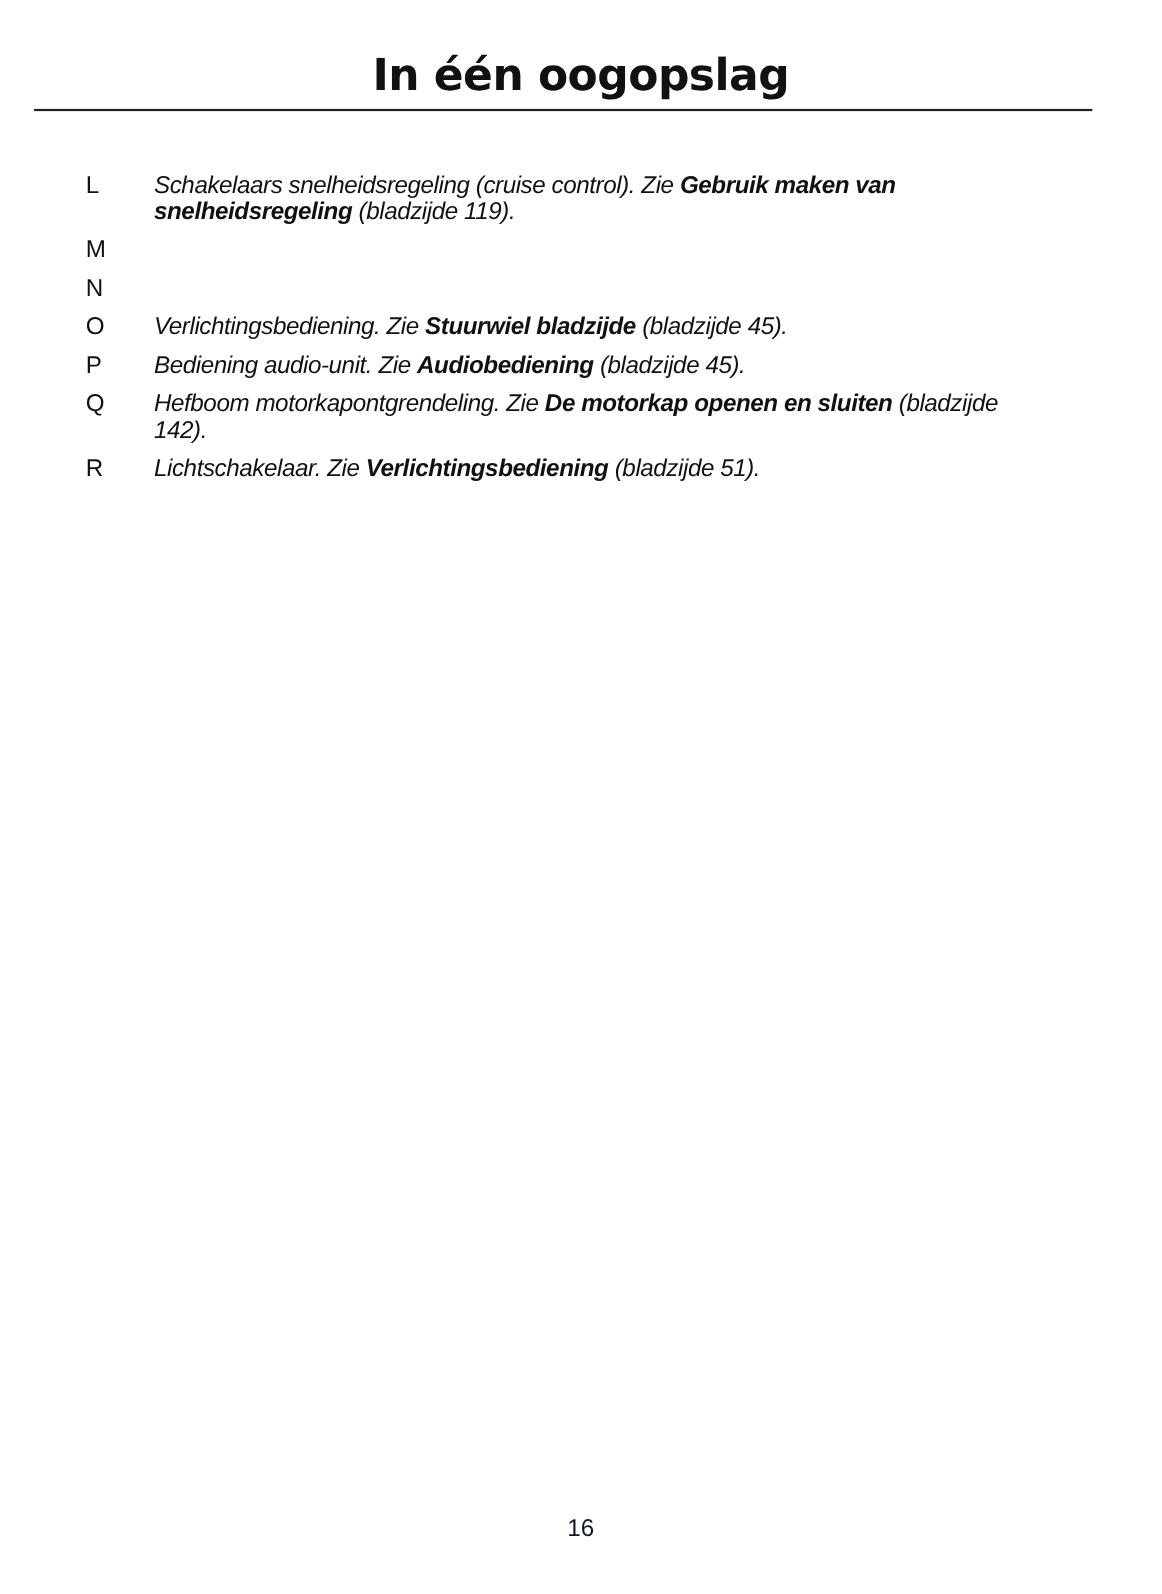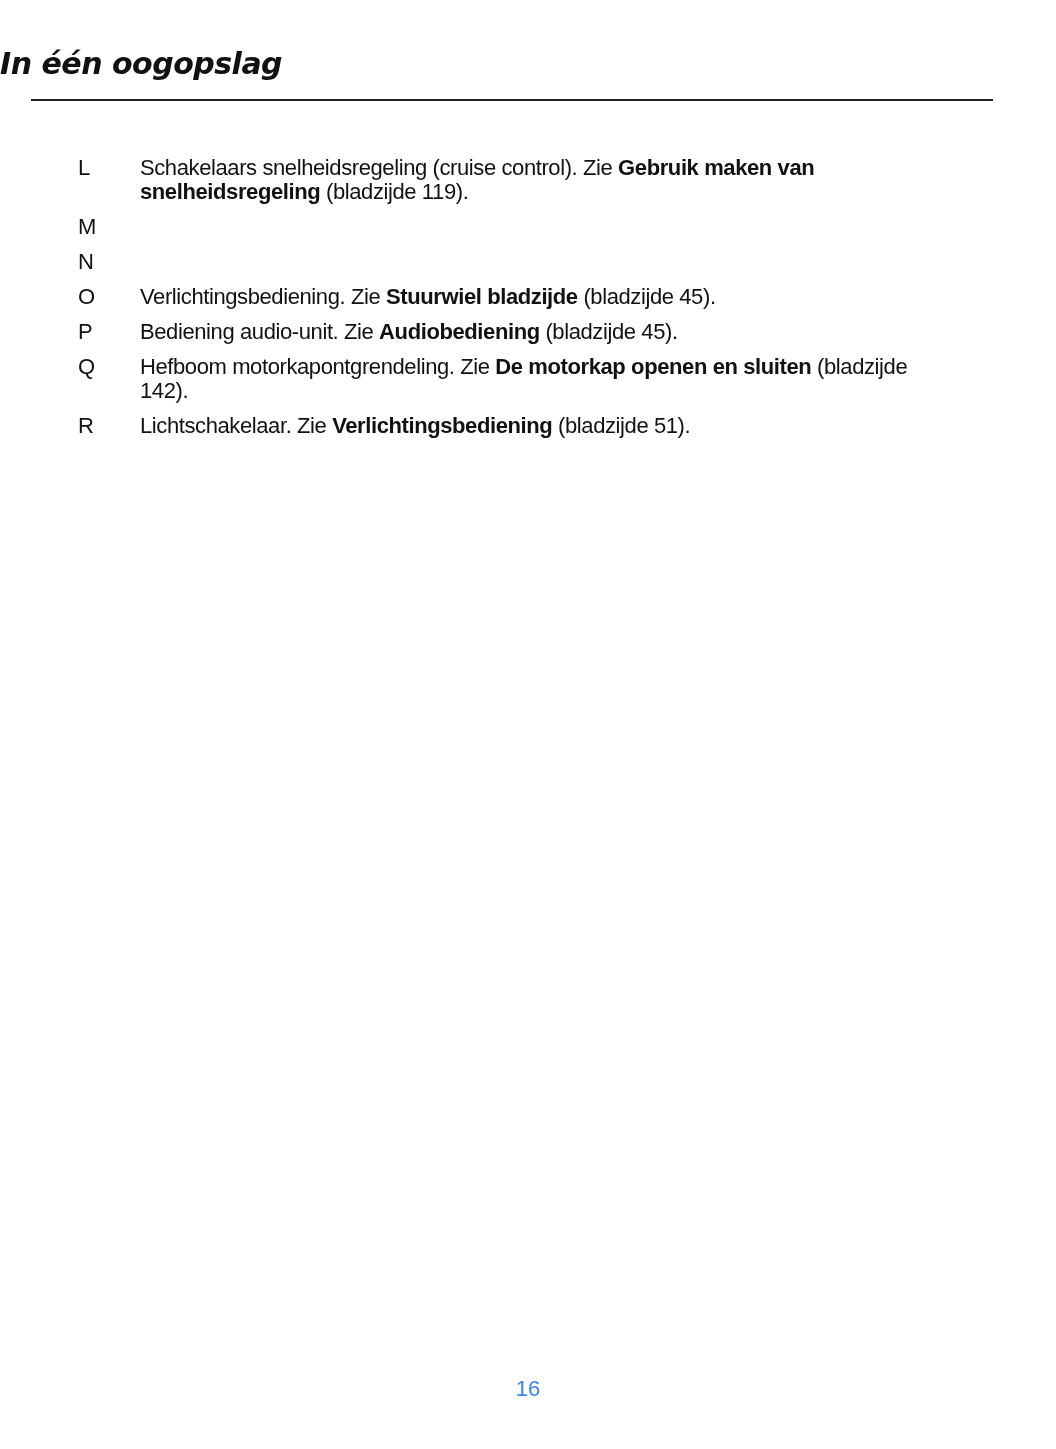--- a/index.html
+++ b/index.html
@@ -2,42 +2,41 @@
 <html><head>
   <meta charset="utf-8">
   <style>
     html, body { margin: 0; padding: 0; background: #ffffff; }
     body {
       width: 1056px; height: 1449px; position: relative; overflow: hidden;
       font-family: "Liberation Sans", "DejaVu Sans", sans-serif; color: #111111;
     }
     .page-title {
       position: absolute; left: 0; right: 0; top: 46px;
-      text-align: left; font-size: 30px; font-weight: bold;
+      text-align: center; font-size: 40px; font-weight: bold;
       letter-spacing: -0.5px; color: #111;
       font-family: "DejaVu Sans", sans-serif;
-      font-style: italic;
     }
     .title-rule {
       position: absolute; left: 31px; top: 99px; width: 962px; height: 0;
       border-top: 2px solid #222;
     }
     .list {
       position: absolute; left: 0; top: 156px; width: 1056px;
     }
     .item {
       display: flex; margin-bottom: 11px;
       font-size: 22px; line-height: 24px; letter-spacing: -0.4px;
     }
     .item .key { width: 140px; flex: 0 0 140px; text-align: left; padding-left: 78px; box-sizing: border-box; }
-    .item .desc { width: 800px; }
+    .item .desc { width: 800px; font-style: italic; }
     .item .desc b { font-weight: bold; }
     .page-number {
       position: absolute; left: 0; right: 0; top: 1376px;
-      text-align: center; font-size: 22px; color: #3b82f6;
+      text-align: center; font-size: 22px; color: #0f172a;
     }
   </style>
 </head>
 <body>
 
 <div class="page-title">In één oogopslag</div>
 <div class="title-rule"></div>
 
 <div class="list">
   <div class="item">

